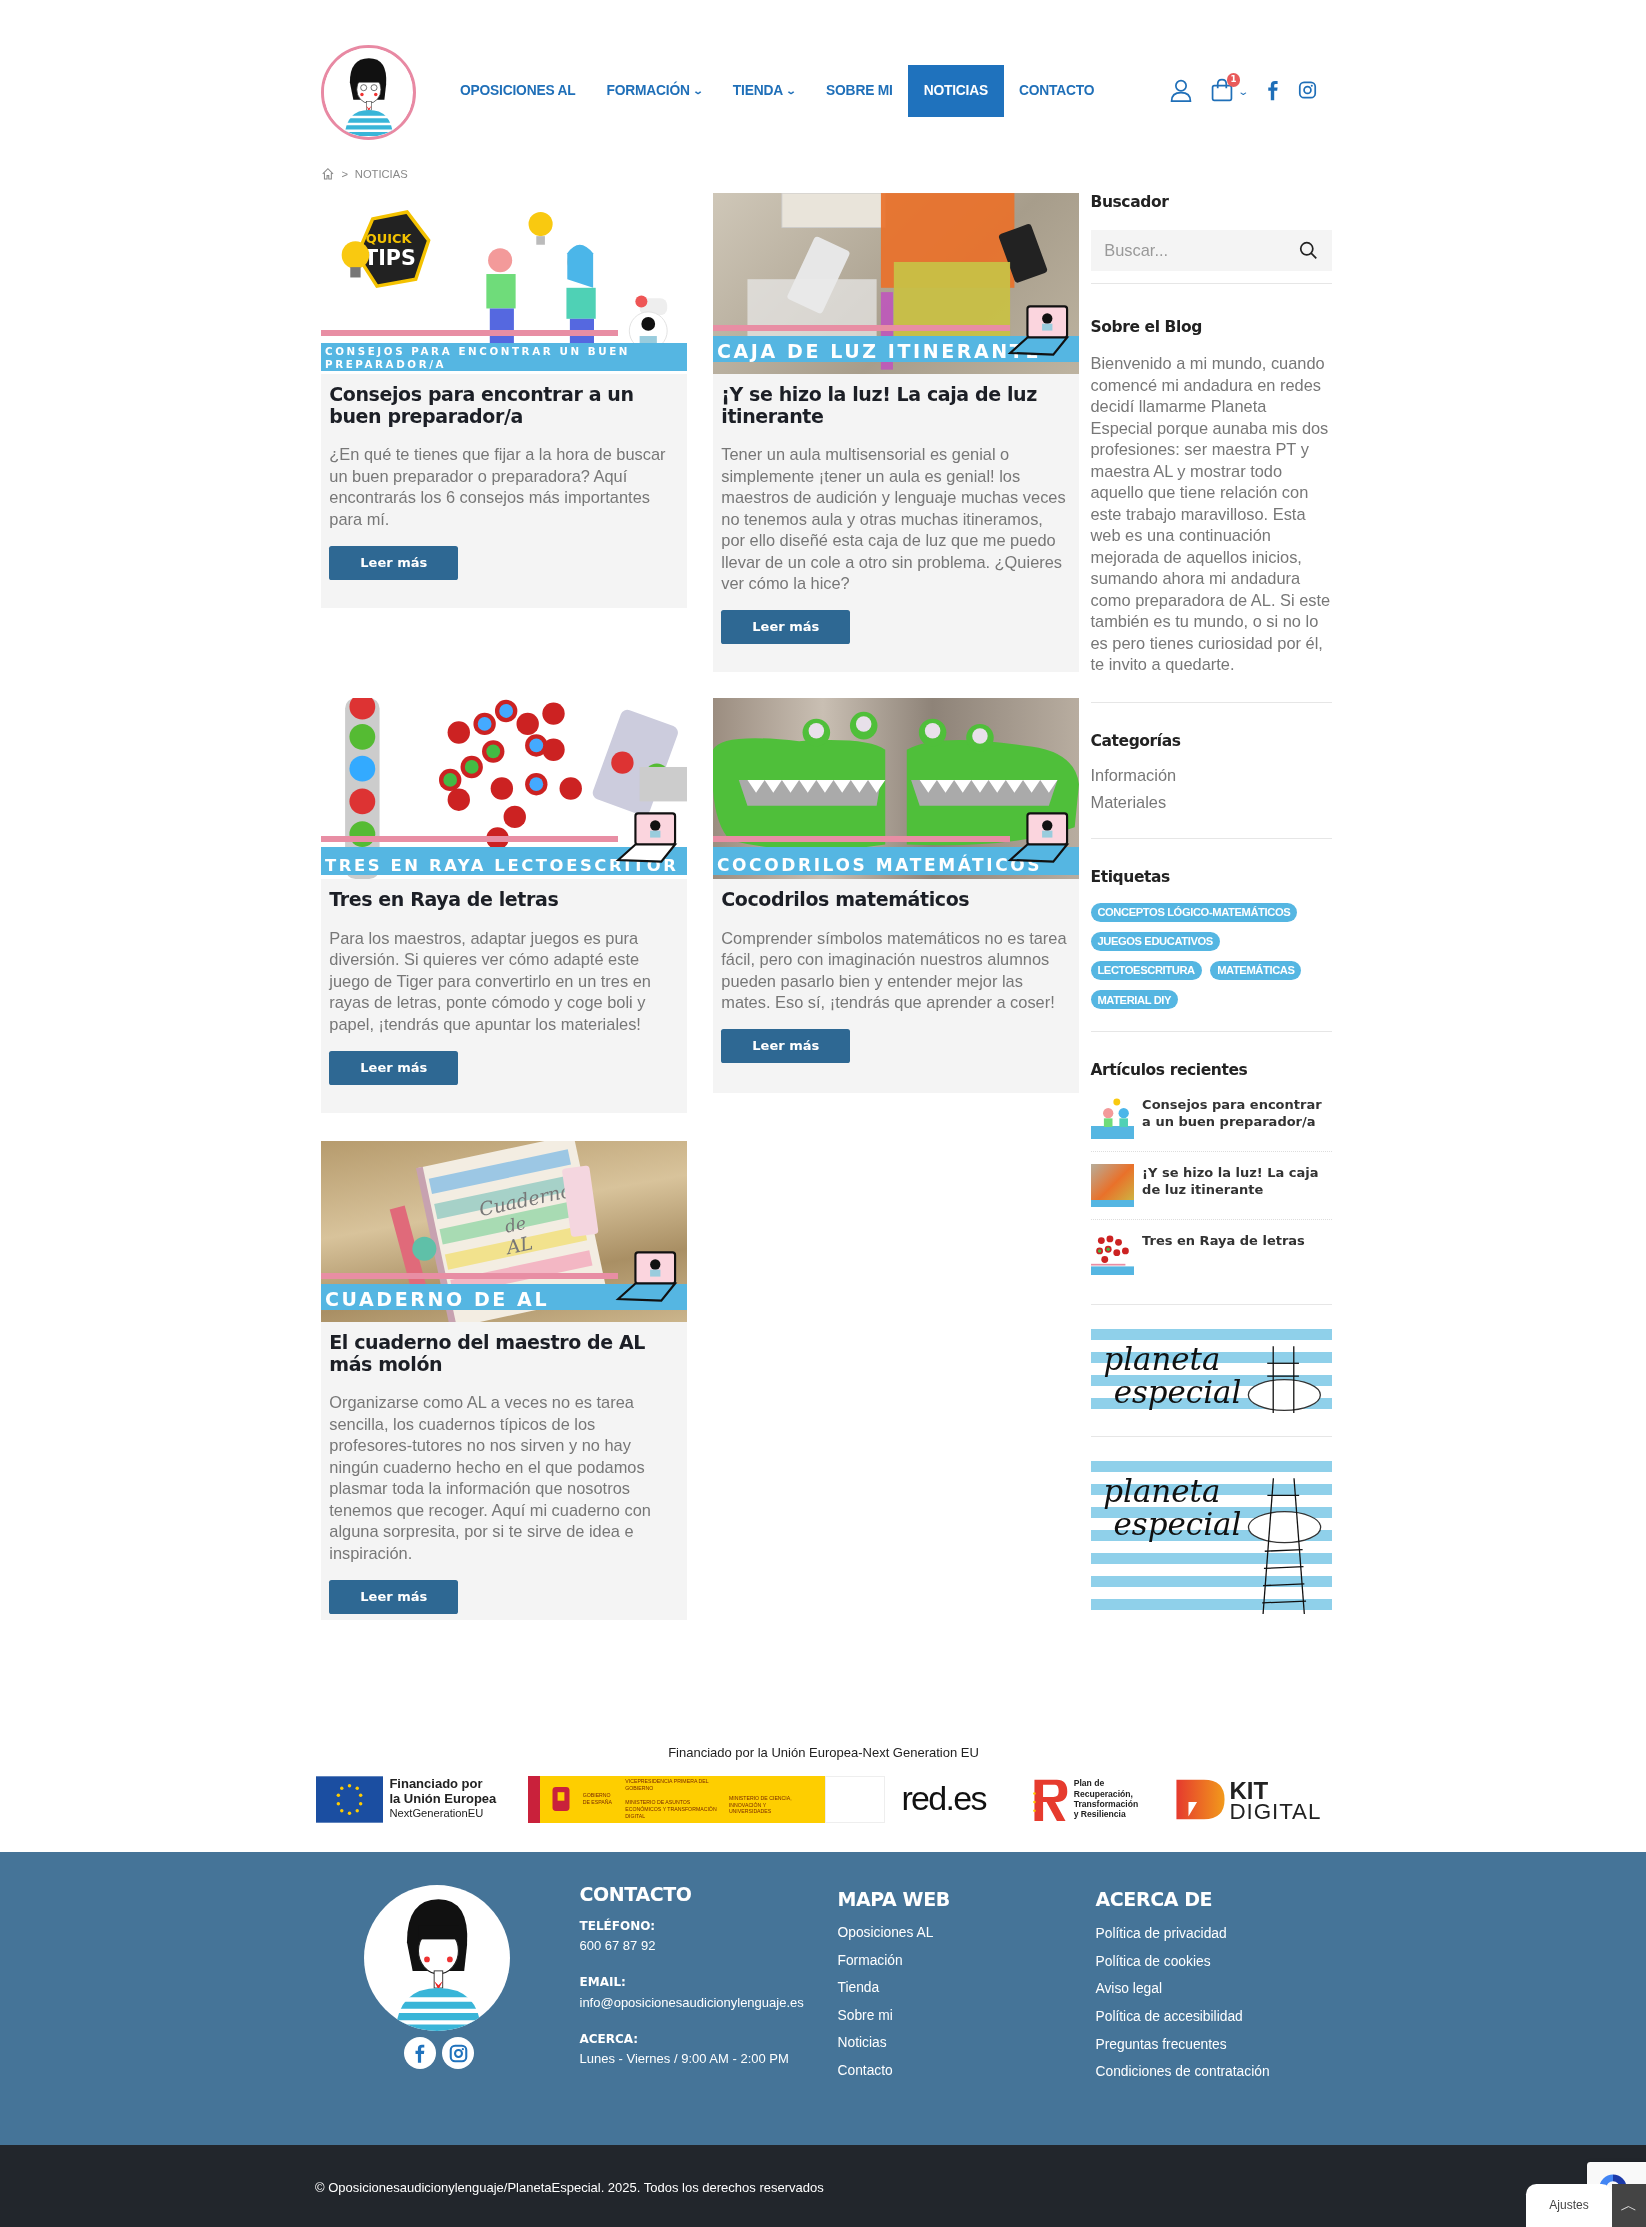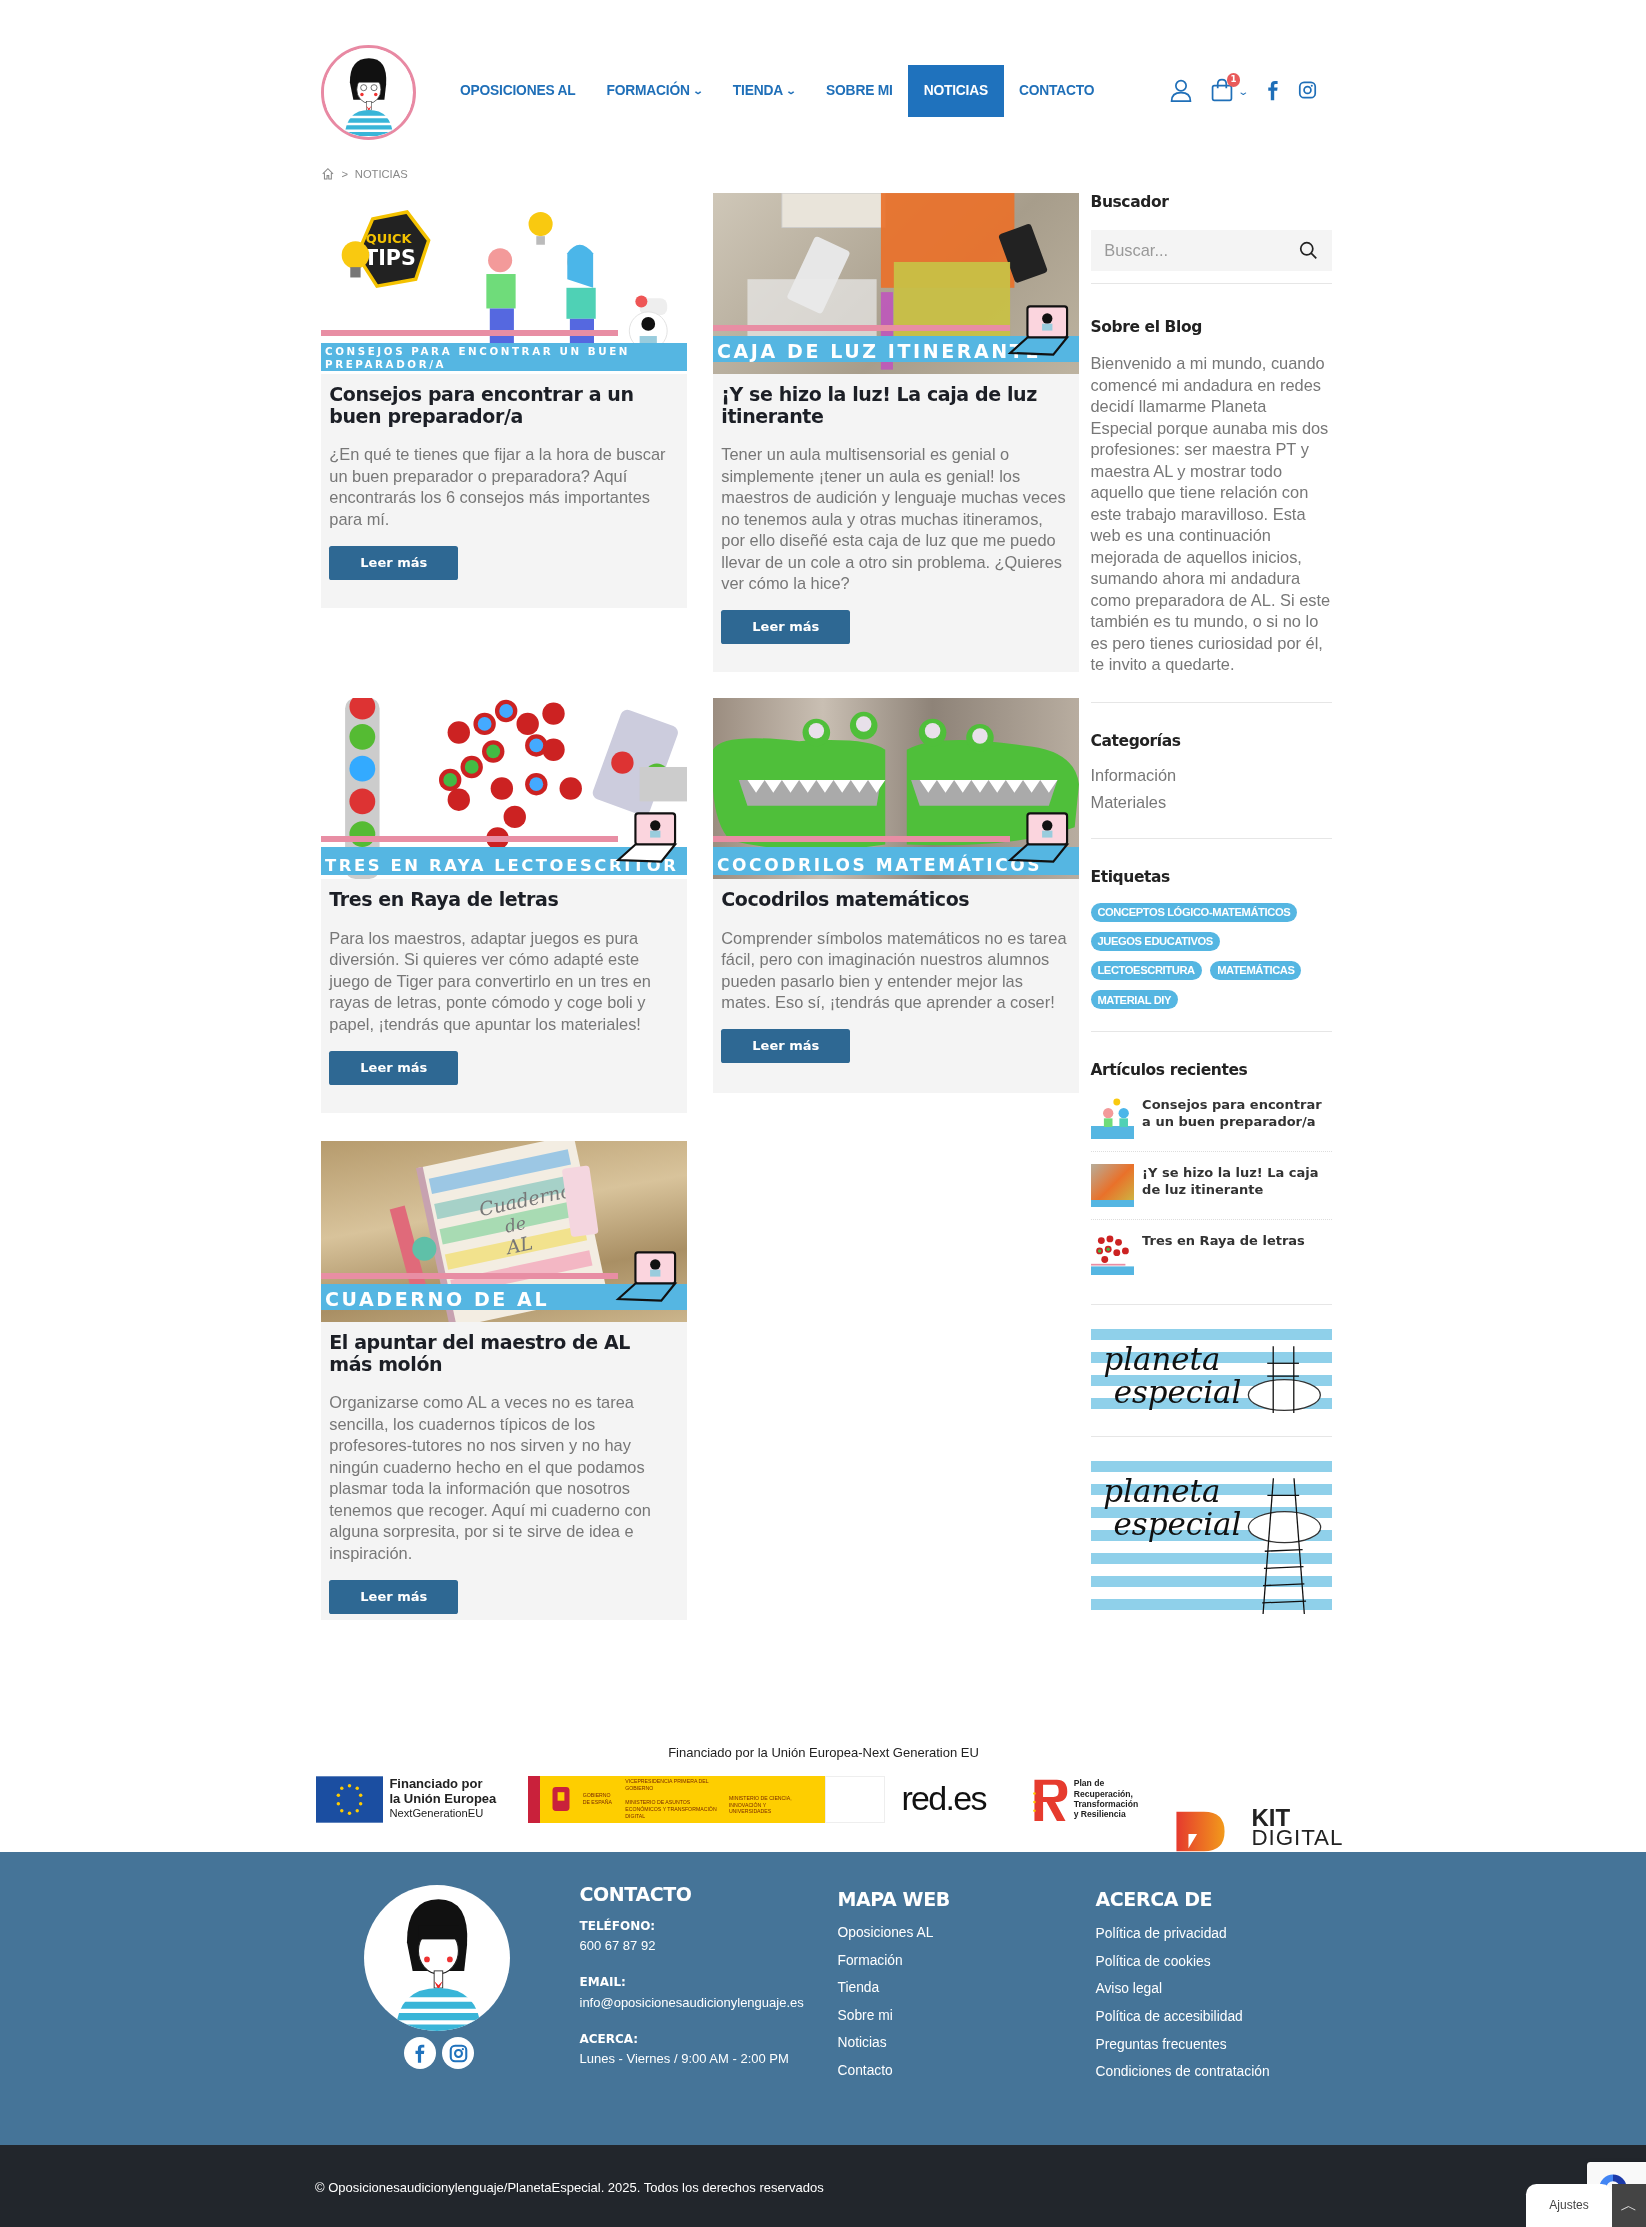--- a/index.html
+++ b/index.html
@@ -340,21 +340,21 @@
             <span>CUADERNO DE AL</span>
           </div>
         <svg class="laptop" style="top:108px;" viewBox="0 0 80 65">
             <rect x="26" y="4" width="46" height="36" rx="3" fill="#fbd5de" stroke="#111" stroke-width="2.5"></rect>
             <circle cx="49" cy="18" r="6" fill="#111"></circle>
             <rect x="43" y="24" width="12" height="8" fill="#9cd"></rect>
             <path d="M6 58 L26 40 L72 40 L56 60 Z" fill="#55b6e2" stroke="#111" stroke-width="2.5"></path>
           </svg>
       </div>
       <div class="post-body">
-        <h2 class="post-title">El apuntar del maestro de AL más molón</h2>
+        <h2 class="post-title">El cuaderno del maestro de AL más molón</h2>
         <p class="post-excerpt">Organizarse como AL a veces no es tarea sencilla, los cuadernos típicos de los profesores-tutores no nos sirven y no hay ningún cuaderno hecho en el que podamos plasmar toda la información que nosotros tenemos que recoger. Aquí mi cuaderno con alguna sorpresita, por si te sirve de idea e inspiración.</p>
         <a class="read-more">Leer más</a>
       </div>
     </article>
   </div>
 
   <aside class="sidebar">
     <section class="widget" style="padding-bottom:12px;">
       <h3 class="widget-title">Buscador</h3>
       <div class="search-box">
@@ -512,21 +512,21 @@
             <circle cx="4" cy="40" r="1.5"></circle>
           </g>
         </svg>
       <div style="font-family:'Liberation Sans',sans-serif;font-weight:bold;font-size:8.6px;line-height:10.3px;">
         <div>Plan de</div>
           <div>Recuperación,</div>
           <div>Transformación</div>
           <div>y Resiliencia</div>
       </div>
     </div>
-    <div style="position:absolute;left:857px;top:0;display:flex;align-items:flex-start;gap:24px;margin-top:32px;">
+    <div style="position:absolute;left:857px;top:0;display:flex;align-items:flex-end;gap:2px;">
       <svg width="55" height="47" viewBox="0 0 64 54">
           <defs>
             <linearGradient id="kg" x1="0" x2="1">
               <stop offset="0" stop-color="#e53a2e"></stop>
               <stop offset="1" stop-color="#f29a1b"></stop>
             </linearGradient>
           </defs>
           <path d="M4 4 H36 Q60 4 60 27 Q60 50 36 50 H16 L28 30 H18 V50 H4 Z" fill="url(#kg)"></path>
         </svg>
       <div style="font-family:'Liberation Sans',sans-serif;line-height:20.7px;">

